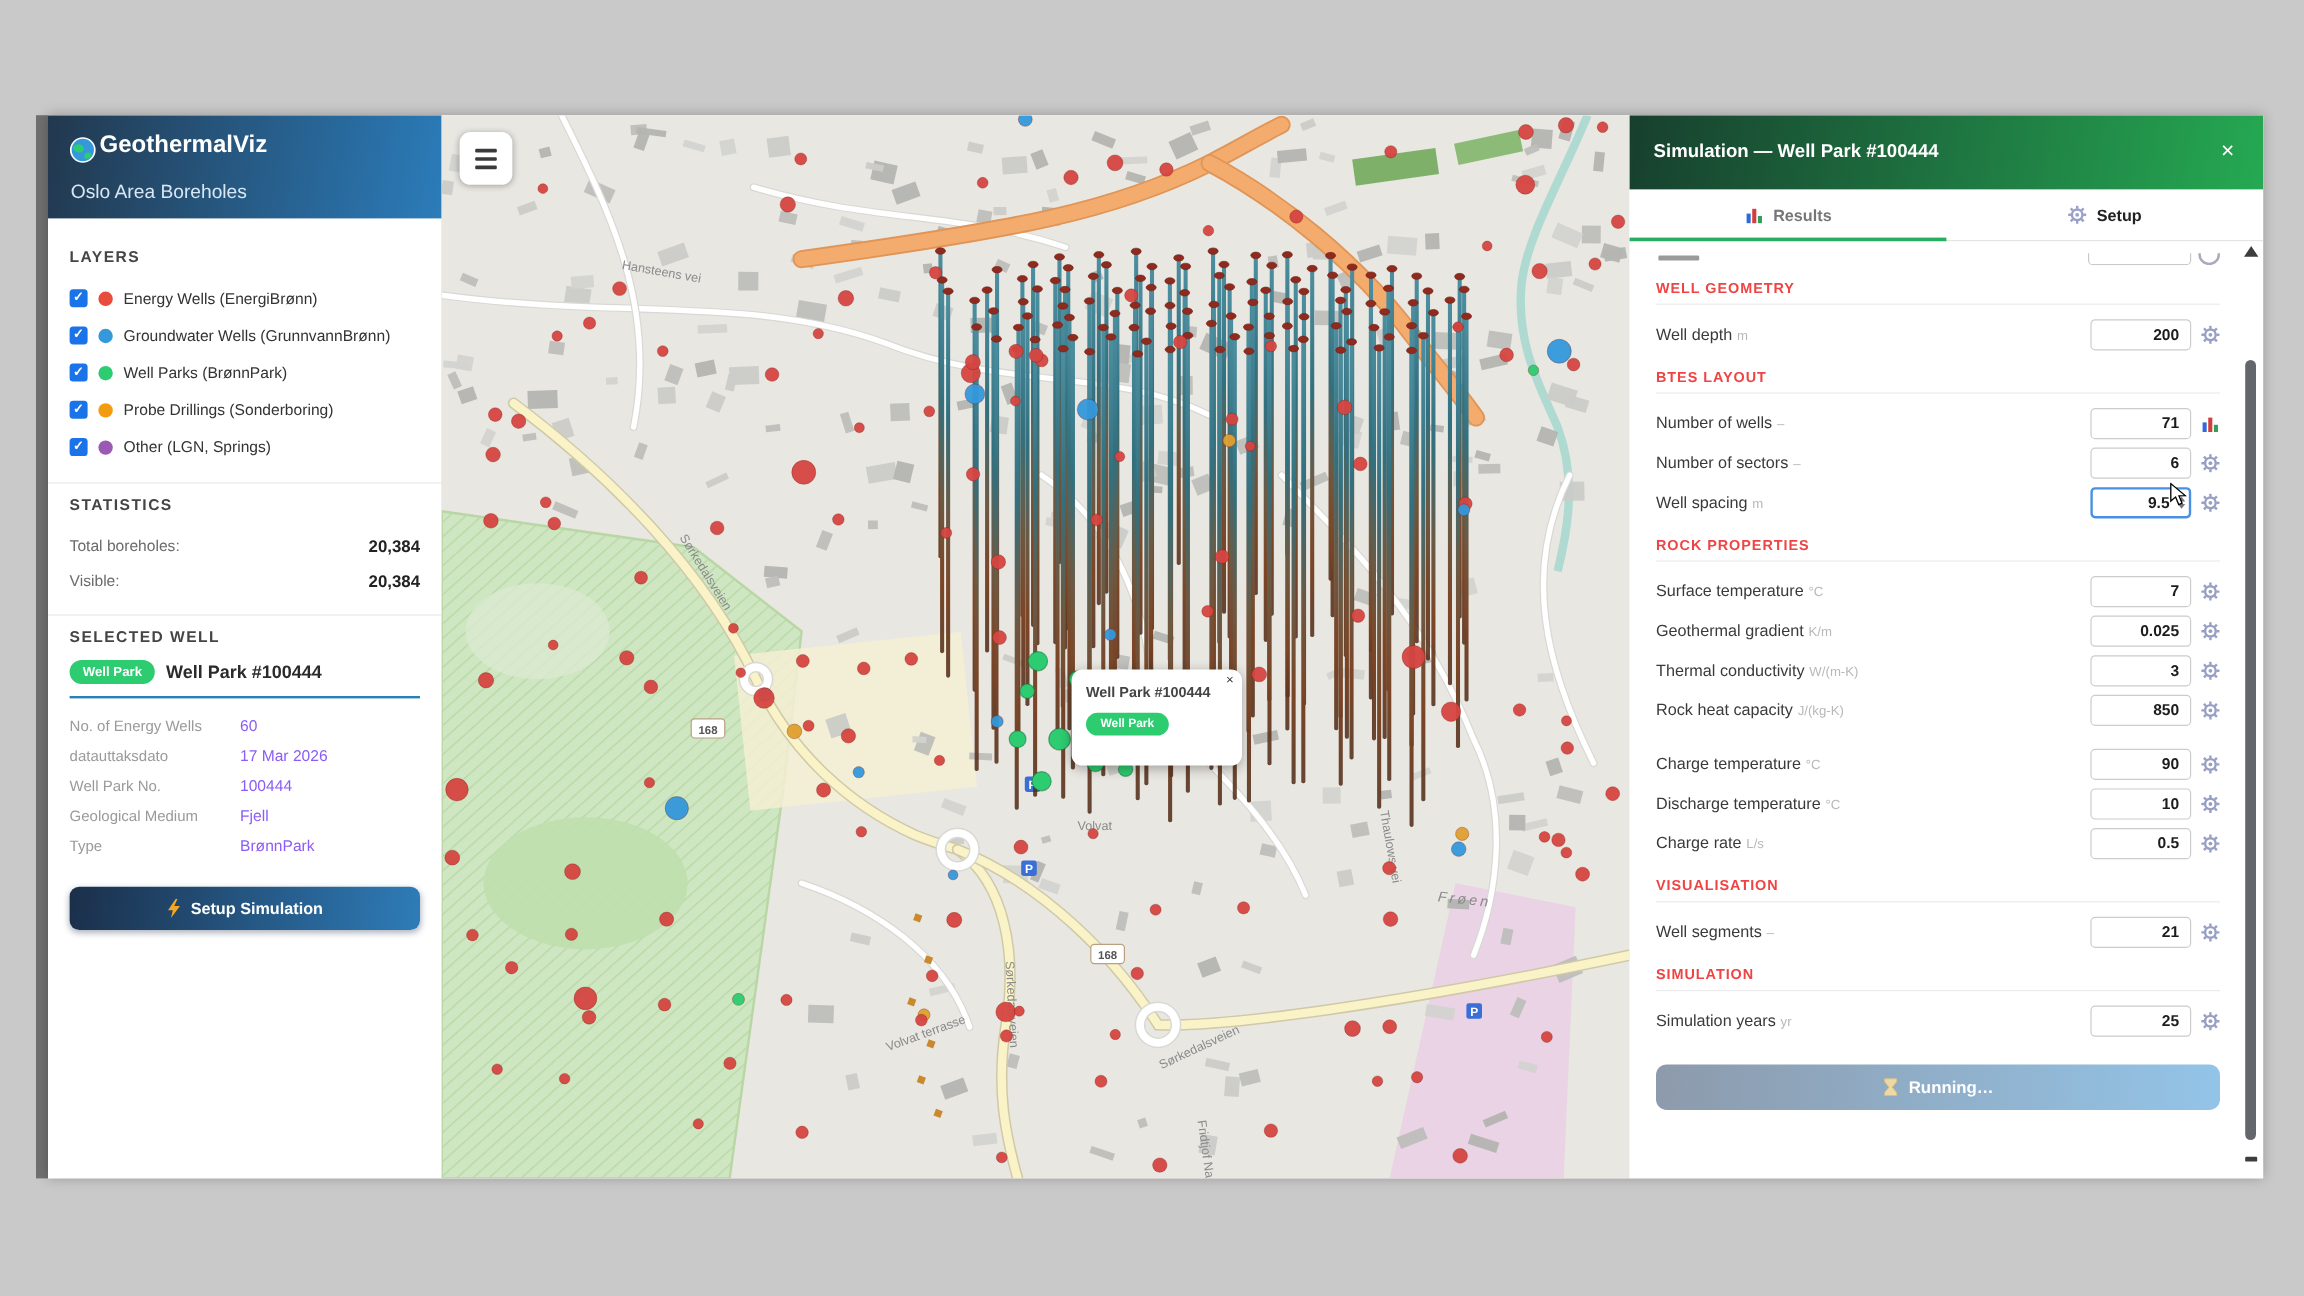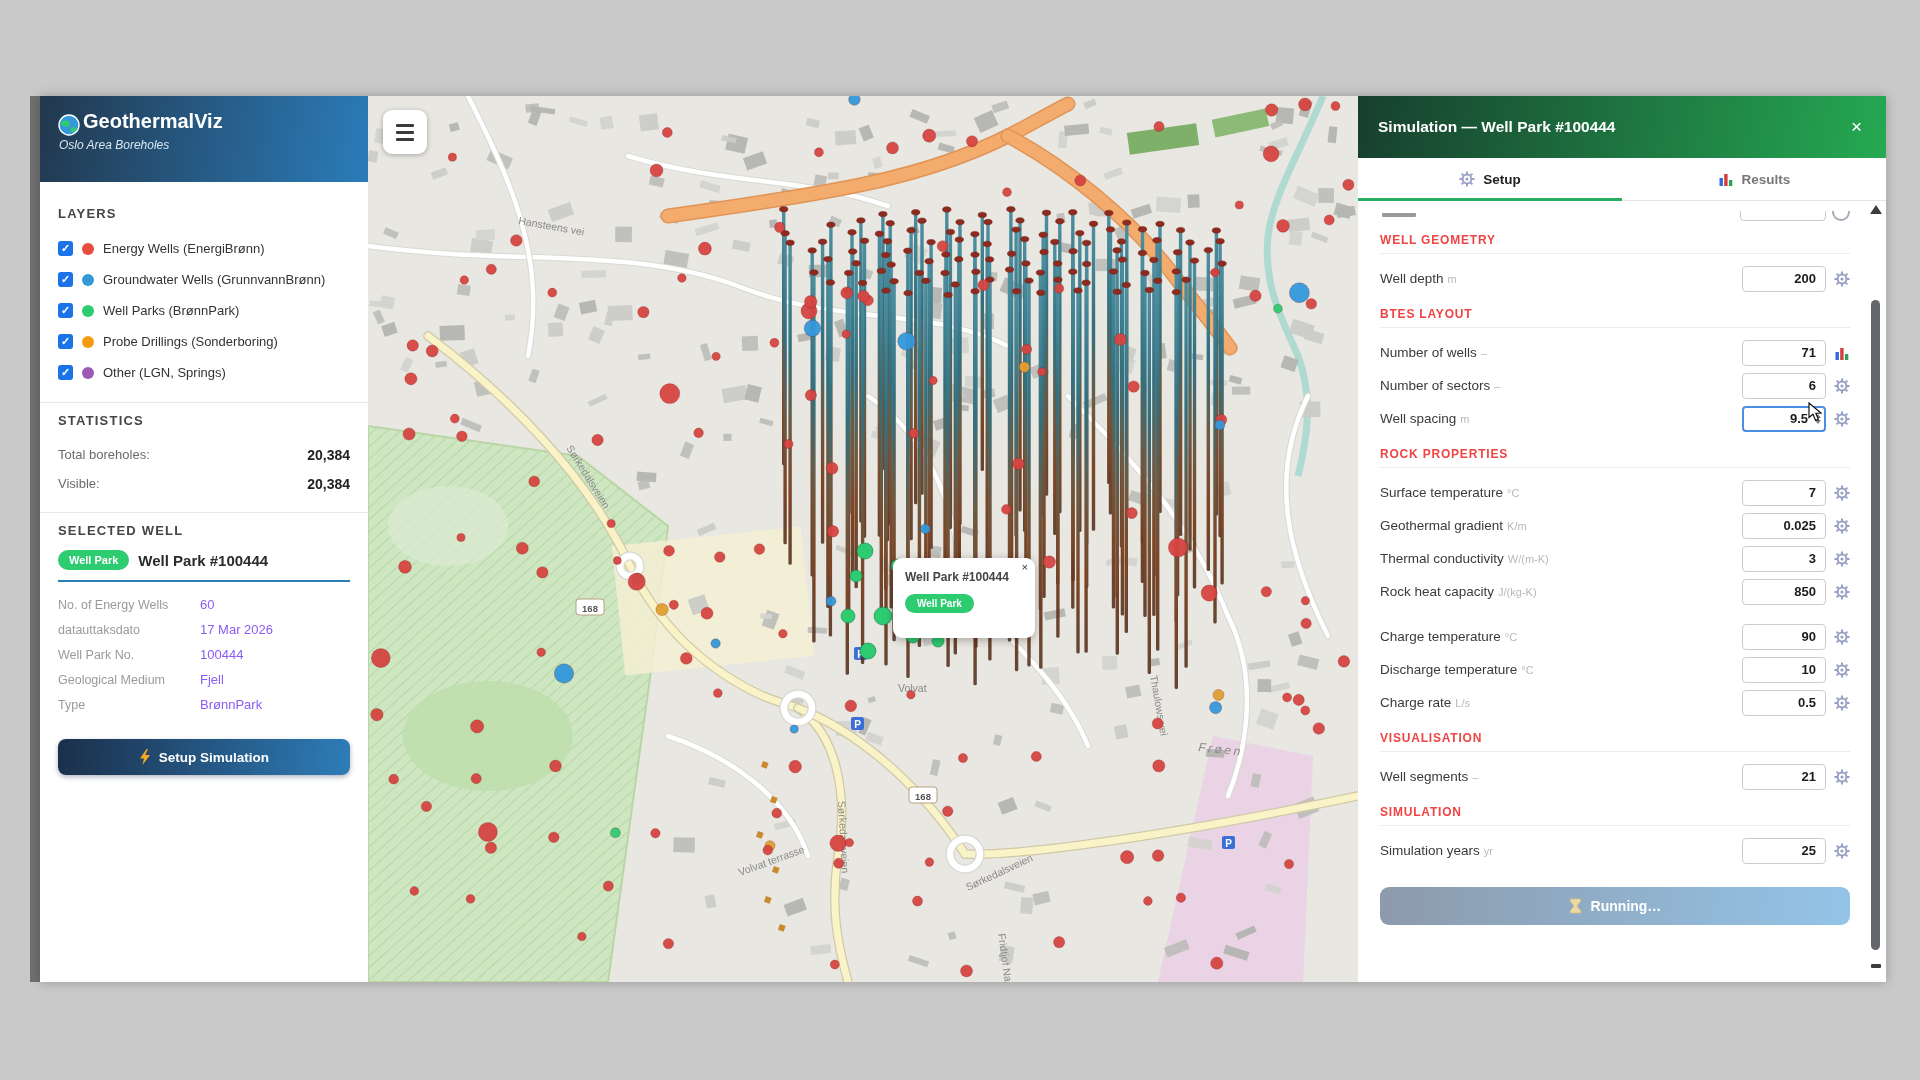--- a/index.html
+++ b/index.html
@@ -4,21 +4,21 @@
 <style>
   html,body{margin:0;padding:0;width:1920px;height:1080px;background:#c9c9c9;overflow:hidden;
     font-family:"Liberation Sans",sans-serif;-webkit-font-smoothing:antialiased;}
   .ltrim{position:absolute;left:30px;top:96px;width:10px;height:886px;background:#707070;}
   .app{position:absolute;left:40px;top:96px;width:1846px;height:886px;background:#fff;
     box-shadow:0 0 10px rgba(0,0,0,.25);overflow:hidden;}
   
   .sidebar{position:absolute;left:0;top:0;width:328px;height:886px;background:#fff;border-right:1px solid #e3e3e3;}
   .sb-header{height:86px;background:linear-gradient(100deg,var(--sbh1),var(--sbh2));color:#fff;padding:14px 18px;box-sizing:border-box;}
   .sb-title{display:flex;align-items:center;gap:9px;font-size:20px;font-weight:bold;}
-  .sb-sub{font-size:12px;color:#d8e7f3;margin-top:5px;margin-left:1px;font-style:italic;}
+  .sb-sub{font-size:16px;color:#d8e7f3;margin-top:19px;margin-left:1px;}
   .sb-body{padding:14px 18px 0 18px;}
   .sb-h{font-size:13px;font-weight:bold;color:#454545;letter-spacing:1.2px;margin:10px 0 12px 0;}
   .layer{display:flex;align-items:center;gap:9px;height:31px;cursor:pointer;}
   .cbx{width:15px;height:15px;border-radius:3px;background:#1a73e8;color:#fff;font-size:11px;line-height:15px;
     text-align:center;flex:0 0 15px;font-weight:bold;}
   .dot{width:12px;height:12px;border-radius:50%;flex:0 0 12px;}
   .layer-label{font-size:13px;color:#333;}
   .sb-div{border:none;border-top:1px solid #e8e8e8;margin:14px -18px 10px -18px;}
   .stat{display:flex;justify-content:space-between;height:29px;align-items:center;}
   .stat-l{font-size:13px;color:#6b6b6b;}
@@ -899,44 +899,44 @@
       <span class="tip-badge">Well Park</span>
     </div>
   </div>
 
   <div class="panel">
     <div class="p-header">
       <span class="p-title">Simulation — Well Park #100444</span>
       <span class="p-x">×</span>
     </div>
     <div class="tabs">
+      <div class="tab inactive" id="tab-results">
+          <span class="icon16"><svg width="16" height="16" viewBox="0 0 16 16">
+  <rect x="1.5" y="7" width="3.4" height="8" fill="#2f6bd8"></rect>
+  <rect x="6.2" y="3" width="3.4" height="12" fill="#d43d3d"></rect>
+  <rect x="10.9" y="9" width="3.4" height="6" fill="#2fa05a"></rect>
+            </svg></span>
+  <span>Results</span>
+        </div>
       <div class="tab active" id="tab-setup">
           <span class="icon16"><svg width="16" height="16" viewBox="0 0 16 16">
   <g stroke="#9aa0c8" stroke-width="2">
                 <circle cx="8" cy="8" r="4.4" fill="none"></circle>
   <line x1="8" y1="0.5" x2="8" y2="3"></line>
                 <line x1="8" y1="13" x2="8" y2="15.5"></line>
   <line x1="0.5" y1="8" x2="3" y2="8"></line>
                 <line x1="13" y1="8" x2="15.5" y2="8"></line>
   <line x1="2.6" y1="2.6" x2="4.4" y2="4.4"></line>
                 <line x1="11.6" y1="11.6" x2="13.4" y2="13.4"></line>
   <line x1="2.6" y1="13.4" x2="4.4" y2="11.6"></line>
                 <line x1="11.6" y1="4.4" x2="13.4" y2="2.6"></line>
               </g>
   <circle cx="8" cy="8" r="1.6" fill="#9aa0c8"></circle>
             </svg></span>
   <span>Setup</span>
-        </div>
-      <div class="tab inactive" id="tab-results">
-          <span class="icon16"><svg width="16" height="16" viewBox="0 0 16 16">
-  <rect x="1.5" y="7" width="3.4" height="8" fill="#2f6bd8"></rect>
-  <rect x="6.2" y="3" width="3.4" height="12" fill="#d43d3d"></rect>
-  <rect x="10.9" y="9" width="3.4" height="6" fill="#2fa05a"></rect>
-            </svg></span>
-  <span>Results</span>
         </div>
       <div class="tab-ul"></div>
     </div>
     <div class="p-content">
       <div class="sliver">
         <span class="frag-lab"></span>
           <span class="frag-box"></span>
           <span class="frag-gear"></span>
       </div>
       <div id="sections">

